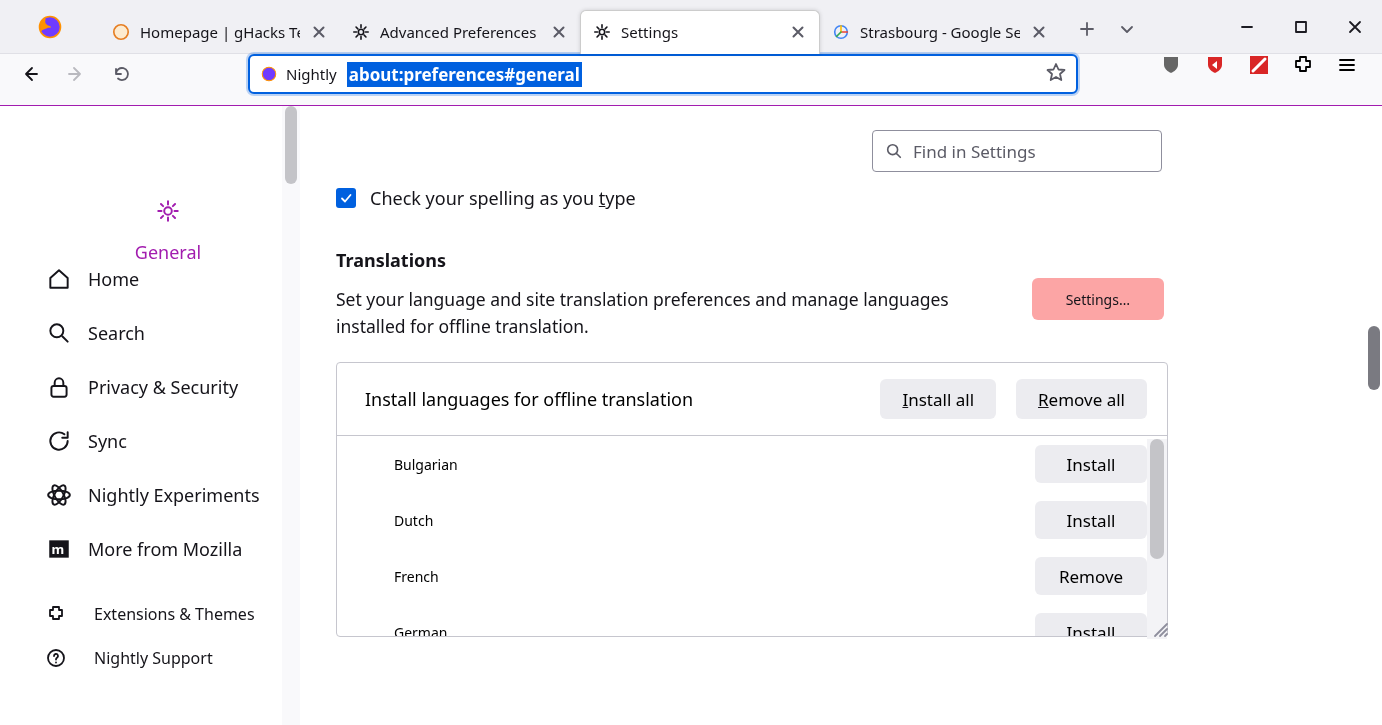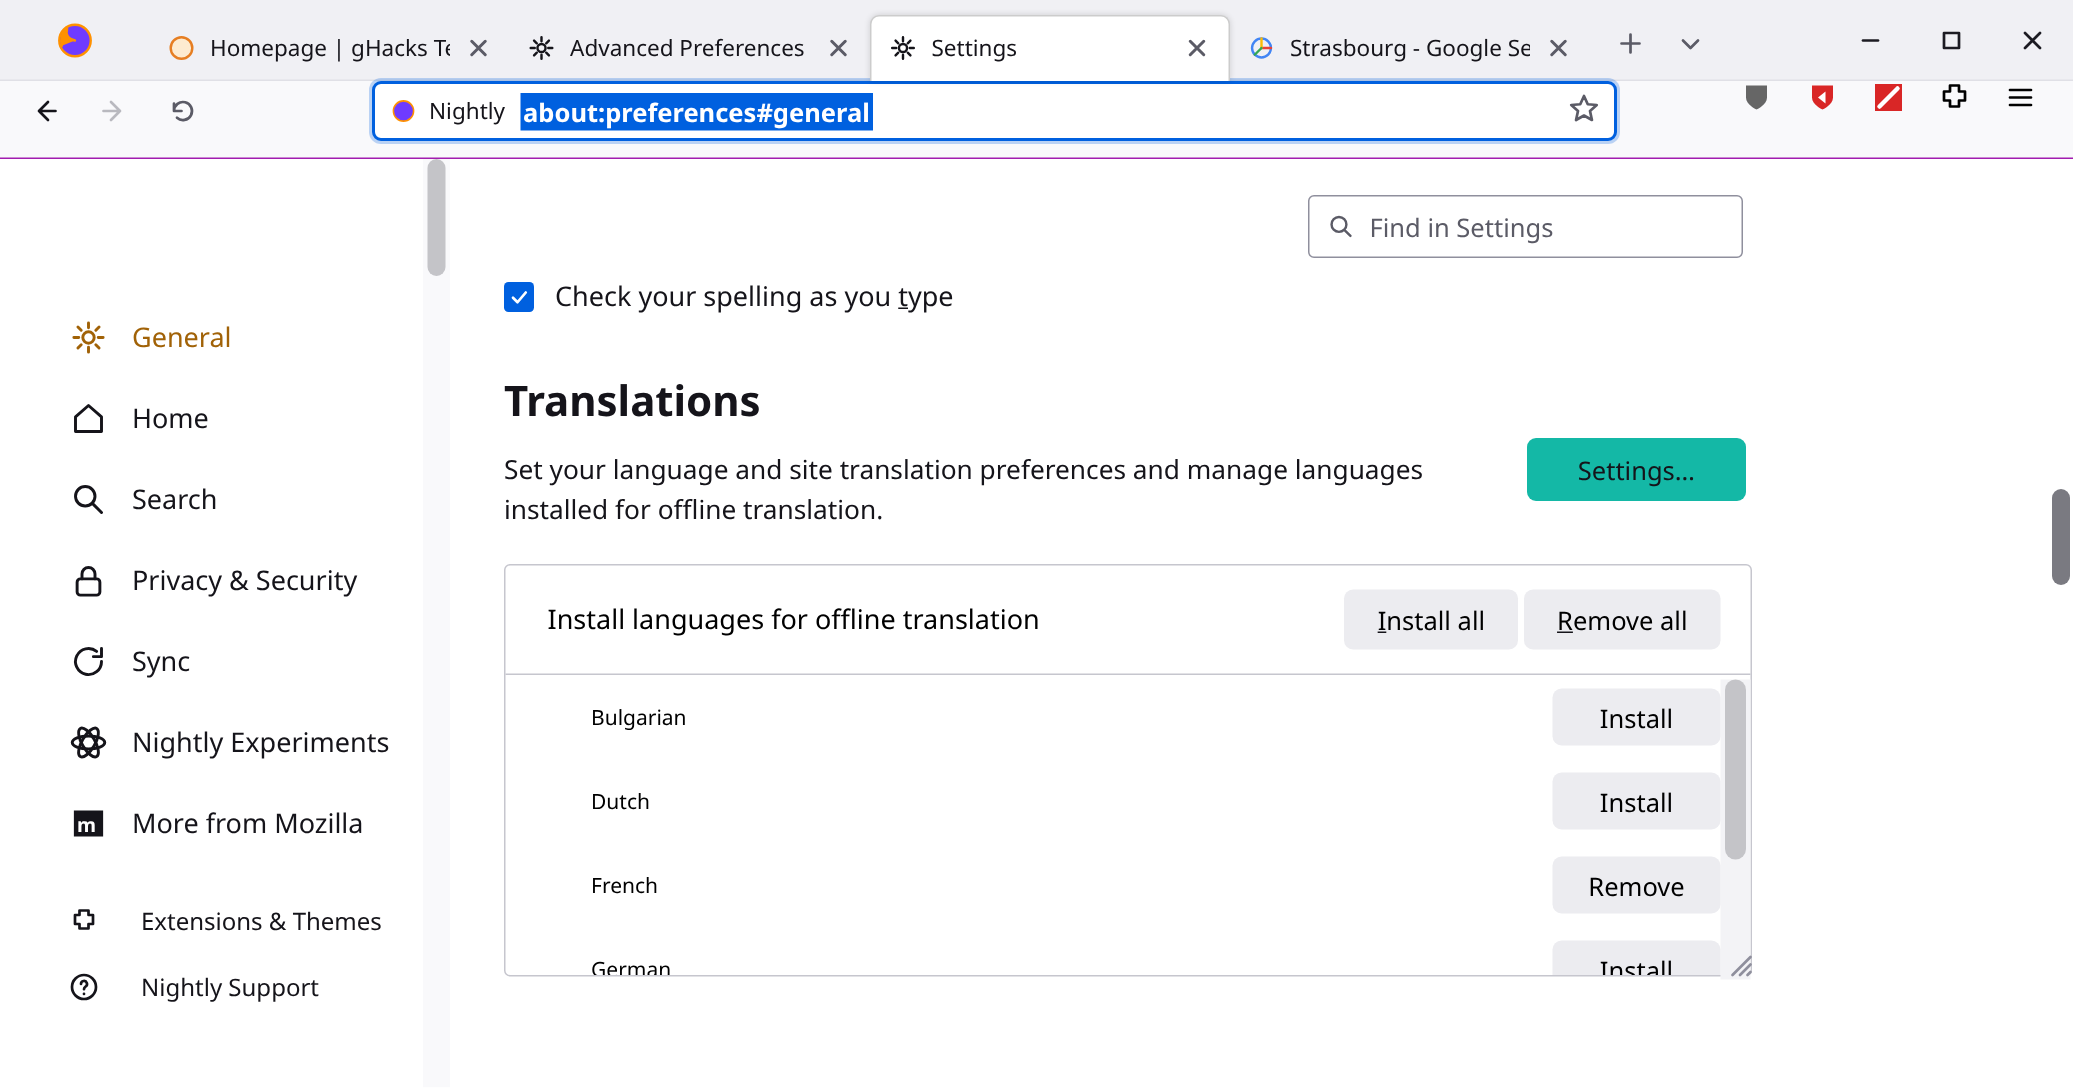--- a/index.html
+++ b/index.html
@@ -29,35 +29,35 @@
 .right-icons { margin-left:auto; display:flex; align-items:center; gap:22px; padding-right:14px; }
 .right-icons .ico { width:22px; height:22px; display:flex; align-items:center; justify-content:center; }
 
 
 .content { display:flex; height: calc(725px - 54px - 52px); }
 .sidebar { width: 300px; padding: 92px 10px 20px 46px; position:relative; }
 .side-scroll-edge { position:absolute; right:0; top:0; width:18px; height:100%; background:#f9f9fb; }
 .side-scroll-edge::before { content:""; position:absolute; left:3px; top:0; width:12px; height:78px; background:#c4c4c8; border-radius:6px; }
 .side-item { display:flex; align-items:center; gap:16px; height:54px; font-size:18px; color:#15141a; cursor:pointer; }
 .side-item.small { height:44px; font-size:16px; gap:28px; }
-.side-item.active { color:#a16207; }
+.side-item.active { color:#a21caf;flex-direction:column; }
 .side-item .sicon { width:26px; height:26px; display:flex; align-items:center; justify-content:center; }
 .side-item.small .sicon { width:20px; height:20px; }
 
 .main { flex:1; padding: 28px 28px 0 36px; position:relative; overflow:hidden; }
 .search-settings { position:absolute; top:24px; right:220px; width:290px; height:42px; border:1px solid #8f8f9d; border-radius:4px; display:flex; align-items:center; gap:10px; padding:0 12px; color:#5b5b66; font-size:17px; }
 .check-row { display:flex; align-items:center; gap:14px; margin-top: 52px; font-size:18px; color:#15141a; }
 .check-box { width:20px; height:20px; background:#0060df; border-radius:3px; display:flex; align-items:center; justify-content:center; color:#fff; }
-.section-title { font-size:28px; font-weight:700; margin-top: 38px; color:#15141a; }
+.section-title { font-size:18px; font-weight:700; margin-top: 38px; color:#15141a; }
 .section-desc { font-size:17.5px; color:#15141a; margin-top: 14px; max-width: 620px; line-height:1.55; }
 .settings-row { position:relative; }
-.settings-btn { position:absolute; right:190px; top: -8px; height:42px; padding:0 34px; background:#14b8a6; border:none; border-radius:6px; font-size:17px; color:#15141a; cursor:pointer; }
+.settings-btn { position:absolute; right:190px; top: -8px; height:42px; padding:0 34px; background:#fca5a5; border:none; border-radius:6px; font-size:14px; color:#15141a; cursor:pointer; }
 
 .lang-box { margin-top: 22px; width: 832px; border:1px solid #c6c6ce; border-radius:4px; position:relative; }
-.lang-head { display:flex; align-items:center; padding: 16px 20px 16px 28px; gap:4px; border-bottom:1px solid #c6c6ce; }
+.lang-head { display:flex; align-items:center; padding: 16px 20px 16px 28px; gap:20px; border-bottom:1px solid #c6c6ce; }
 .lang-head .label { font-size:18px; flex:1; }
 .lang-head button { height:40px; padding:0 22px; background:#ececf0; border:none; border-radius:6px; font-size:17px; cursor:pointer; }
 .lang-list { max-height: 200px; overflow:hidden; position:relative; }
 .lang-row { display:flex; align-items:center; padding: 9px 20px 9px 28px; }
 .lang-row .lname { font-size:14px; flex:1;margin-left:29px; }
 .lang-row button { height:38px; min-width:112px; background:#ececf0; border:none; border-radius:6px; font-size:17px; cursor:pointer; }
 .lang-scroll { position:absolute; right:0; top:76px; width:20px; height:200px; background:#f3f3f6; }
 .lang-scroll::before { content:""; position:absolute; left:3px; top:0; width:14px; height:120px; background:#c4c4c8; border-radius:7px; }
 .resize-grip { position:absolute; right:-2px; bottom:-2px; width:20px; height:20px; }
 

